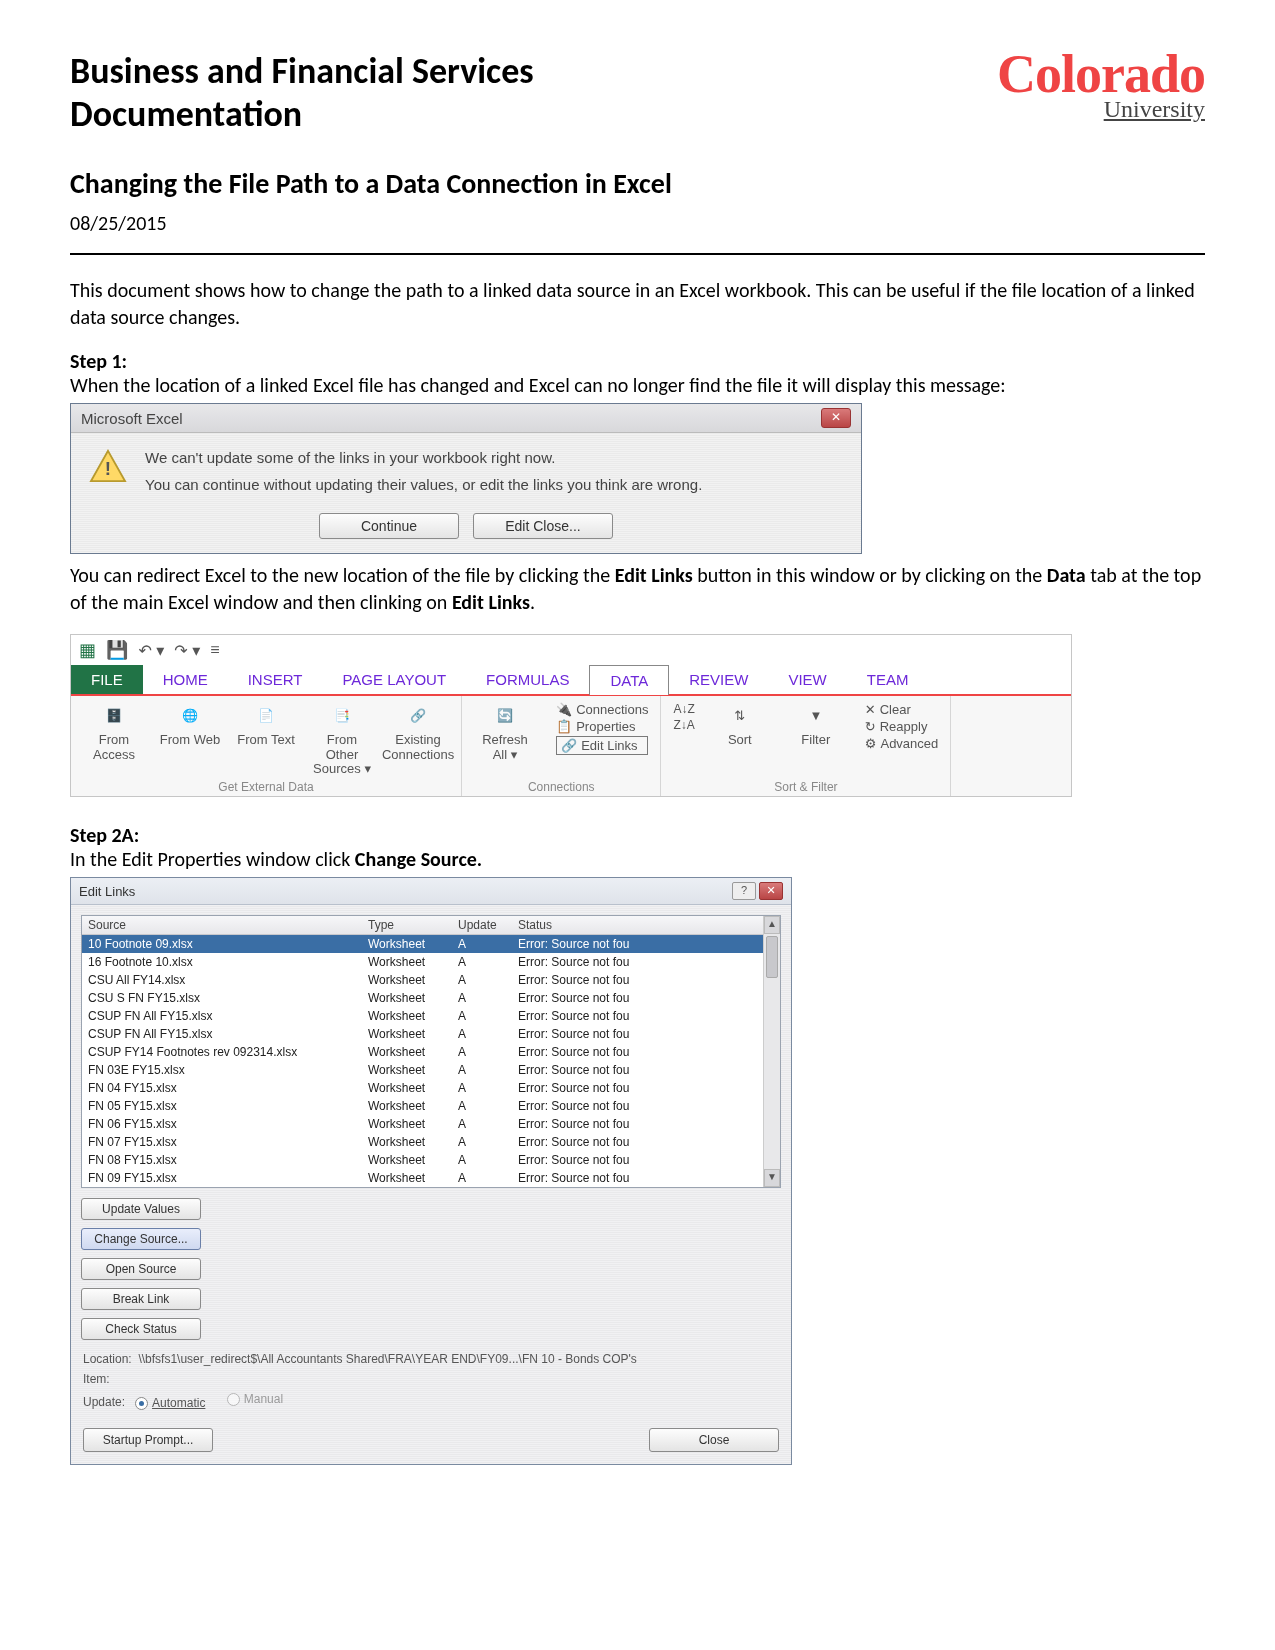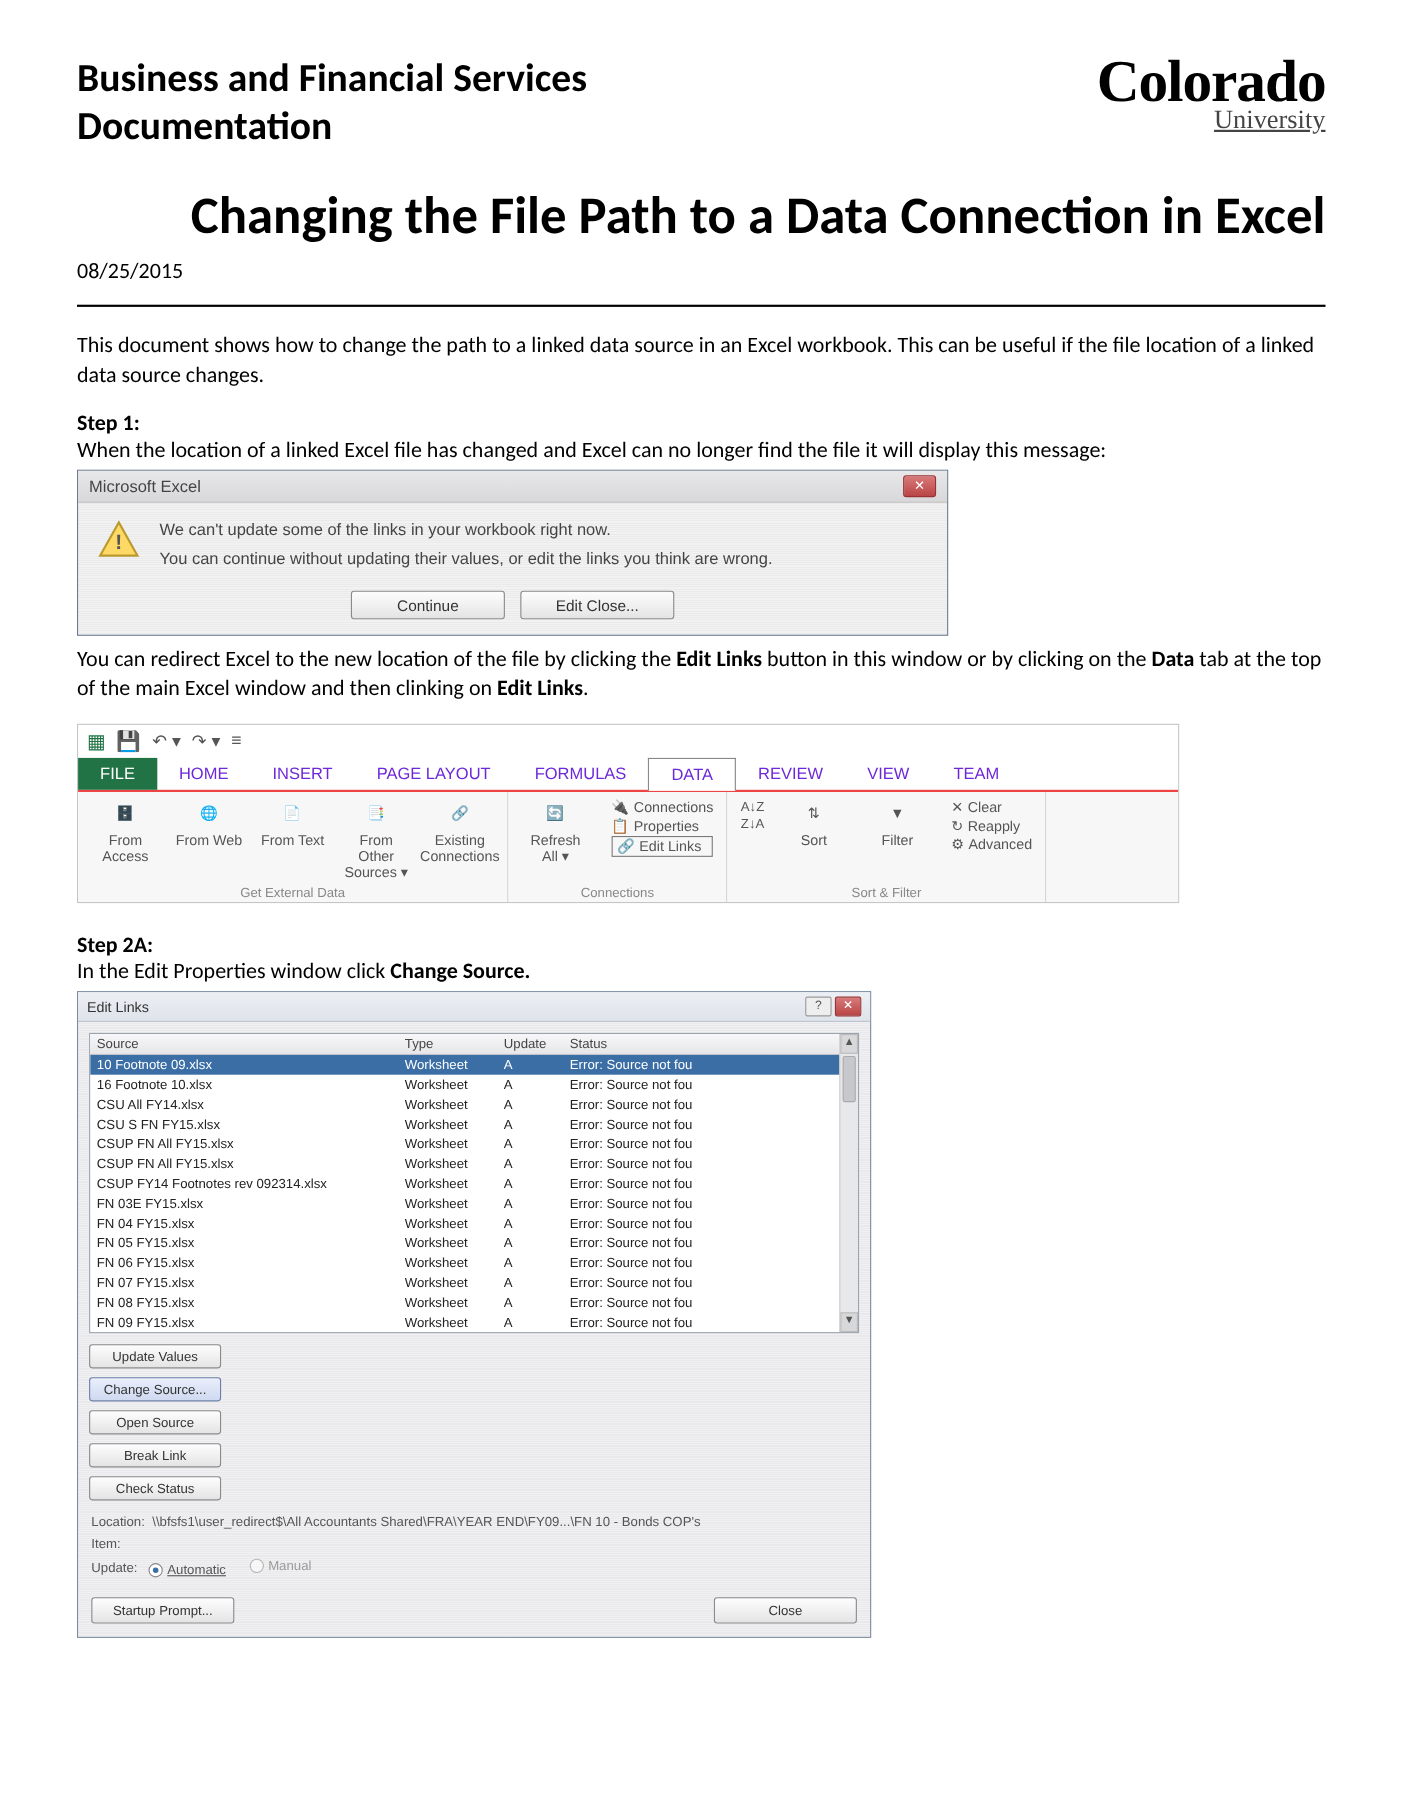--- a/index.html
+++ b/index.html
@@ -25,39 +25,38 @@
     line-height: 1.2;
   }
   .logo {
     font-family: Georgia, serif;
     text-align: right;
     line-height: 0.9;
   }
   .logo .top {
     font-size: 54px;
     font-weight: bold;
-    color: #000000;
+    color: #ef4444;
     letter-spacing: -1px;
   }
   .logo .mid {
     font-size: 70px;
     font-weight: bold;
     color: #555;
     letter-spacing: -2px;
   }
   .logo .bot {
     font-size: 24px;
     color: #444;
     text-decoration: underline;
   }
   .title {
-    font-size: 48px;
+    font-size: 28px;
     font-weight: bold;
     margin: 30px 0 10px 0;
-    text-align: right;
   }
   .date {
     font-size: 20px;
     margin-bottom: 18px;
   }
   hr.sep {
     border: none;
     border-top: 2px solid #000;
     margin: 6px 0 22px 0;
   }

